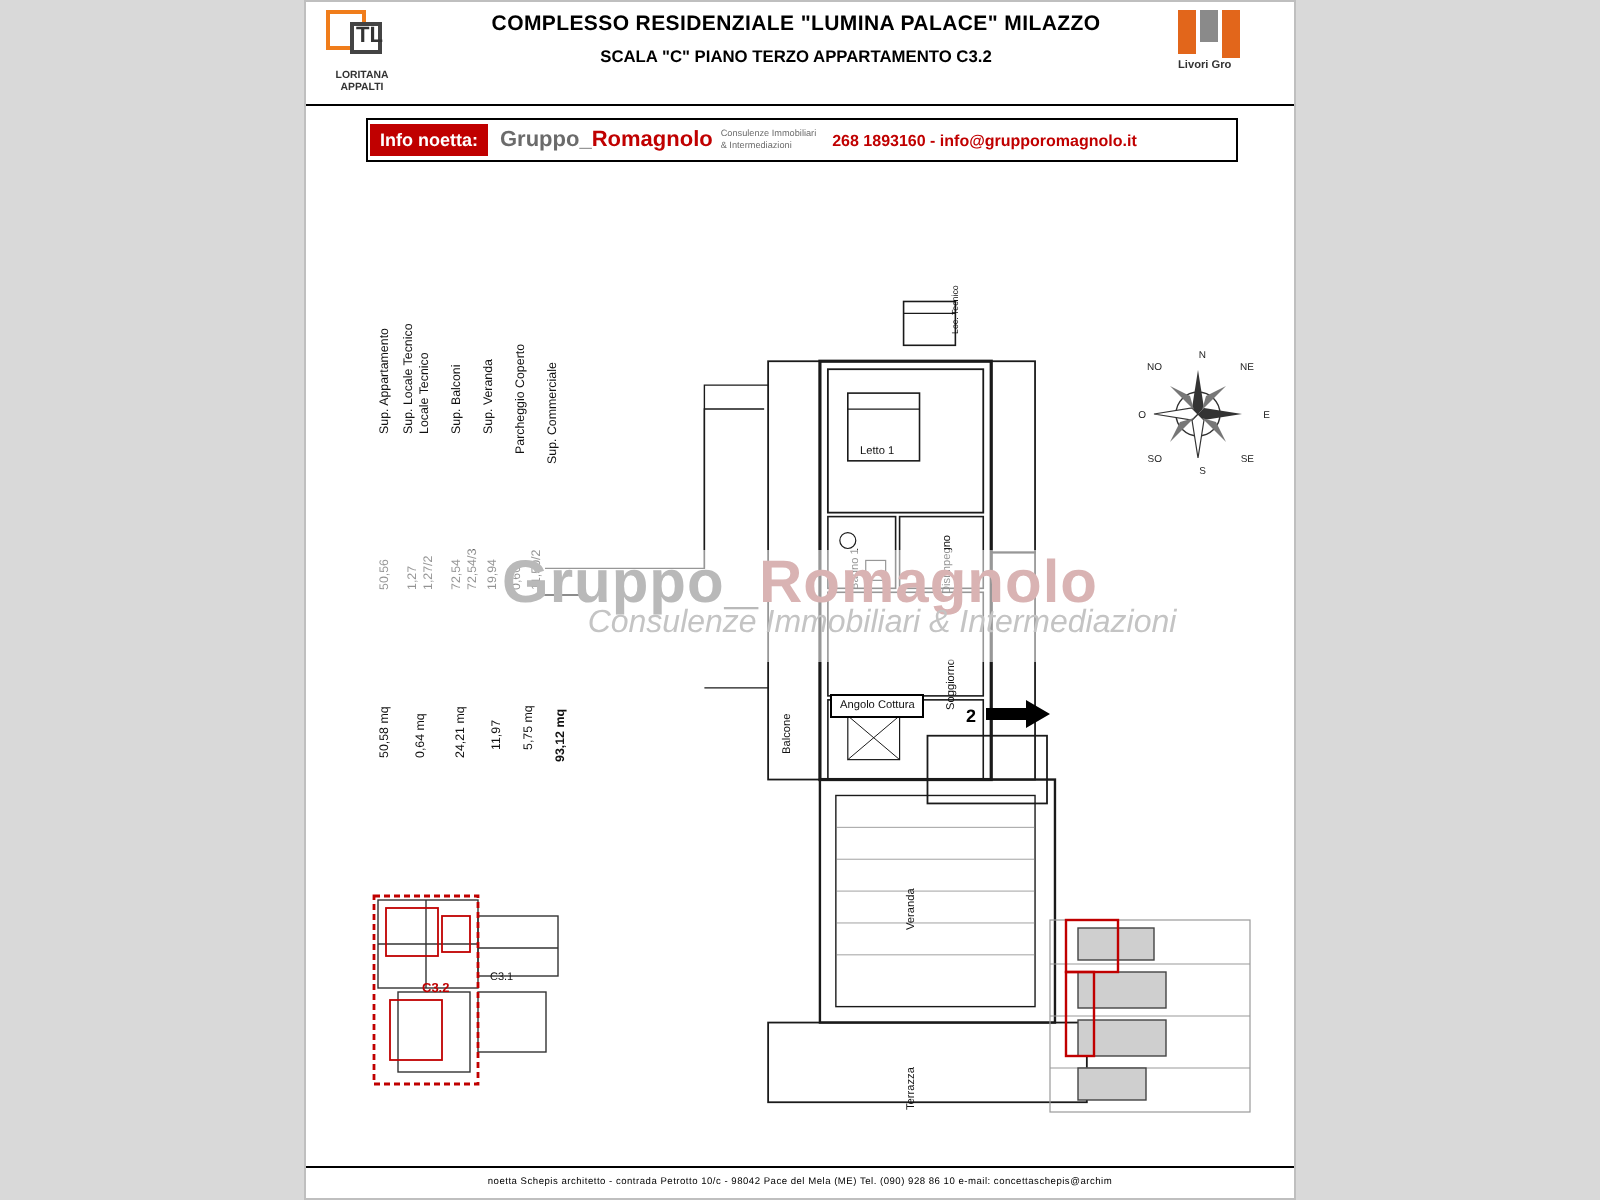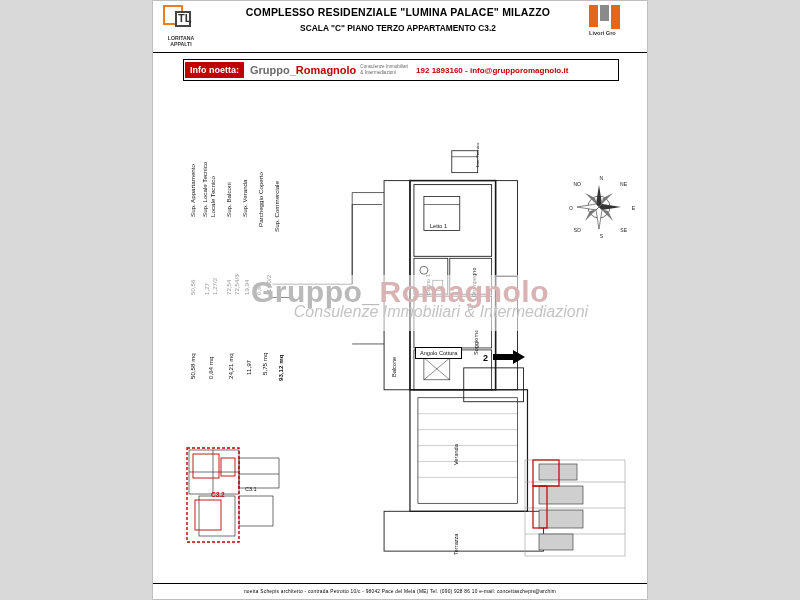--- a/index.html
+++ b/index.html
@@ -115,21 +115,21 @@
 
     <div class="infobar">
       <div class="ib-left">Info noetta:</div>
       <div class="ib-brand">
         <span>Gruppo_</span><span class="red">Romagnolo</span>
       </div>
       <div class="ib-sub">
         <div>Consulenze Immobiliari</div>
         <div>&amp; Intermediazioni</div>
       </div>
-      <div class="ib-contact">192 1893160 - info@grupporomagnolo.it</div>
+      <div class="ib-contact">268 1893160 - info@grupporomagnolo.it</div>
     </div>
 
     <div class="draw">
 
       <div class="vcol">
 
         <div class="vlabel" style="left:12px;top:120px;">Sup. Appartamento</div>
         <div class="vlabel" style="left:24px;top:120px;">Sup. Locale Tecnico</div>
         <div class="vlabel" style="left:32px;top:120px;">Locale Tecnico</div>
         <div class="vlabel" style="left:48px;top:120px;">Sup. Balconi</div>

